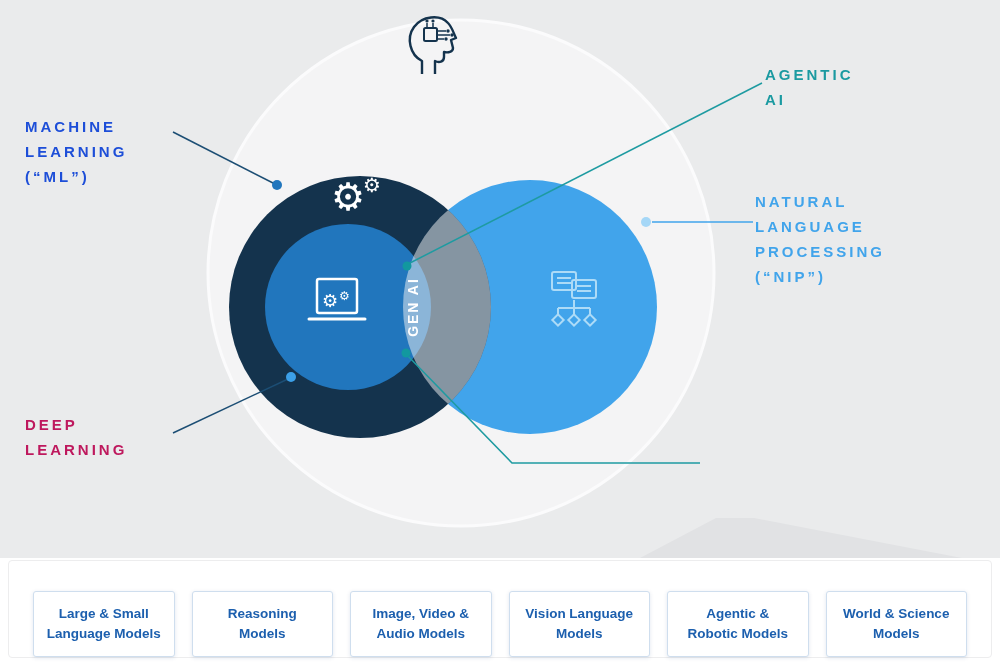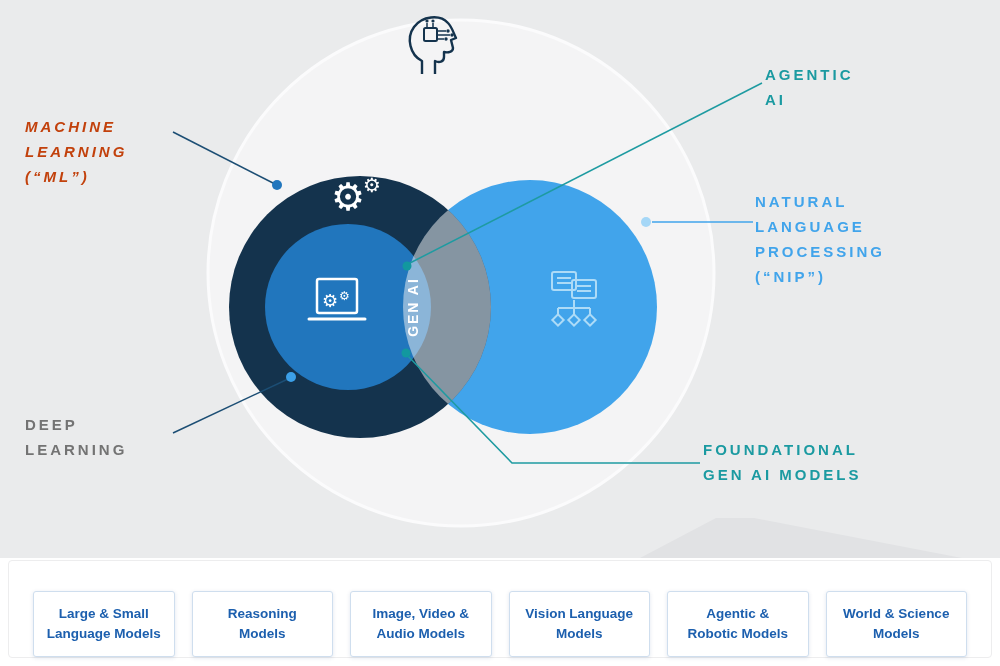--- a/index.html
+++ b/index.html
@@ -8,22 +8,22 @@
   .stage { position:relative; width:1000px; height:666px; overflow:hidden; background:#fff; }
 
   
   .venn-section { position:absolute; left:0; top:0; width:1000px; height:558px; background:#eaebec; }
   .venn-svg { position:absolute; left:0; top:0; }
 
   .label { position:absolute; font-weight:700; white-space:pre-line; text-align:left;
            letter-spacing:3px; font-size:15px; line-height:25px; }
   .ai-title { left:260px; top:80px; width:380px; font-size:20px; letter-spacing:5px;
               line-height:31px; color:#14334d; }
-  .ml-label { left:25px; top:114px; width:155px; color:#c2410c;font-style:italic; }
-  .dl-label { left:25px; top:412px; width:155px; color:#737373; }
+  .ml-label { left:25px; top:114px; width:155px; color:#1d4ed8; }
+  .dl-label { left:25px; top:412px; width:155px; color:#be185d; }
   .agentic-label { left:765px; top:62px; width:150px; color:#1b9aa1; }
   .nlp-label { left:755px; top:189px; width:165px; color:#41a4eb; }
   .foundational-label { left:703px; top:437px; width:230px; color:#1b9aa1; text-align:left; }
 
   .genai-label { position:absolute; left:413px; top:307px; width:90px; height:20px;
                  transform:translate(-50%,-50%) rotate(-90deg);
                  color:#ffffff; font-weight:700; font-size:14px; letter-spacing:2px;
                  text-align:center; line-height:20px; }
 
   .icon { position:absolute; }
@@ -121,22 +121,20 @@
 LEARNING
 (“ML”)</div>
     <div class="label dl-label">DEEP
 LEARNING</div>
     <div class="label agentic-label">AGENTIC
 AI</div>
     <div class="label nlp-label">NATURAL
 LANGUAGE
 PROCESSING
 (“NIP”)</div>
-    <div class="label foundational-label">FOUNDATIONAL
-GEN AI MODELS</div>
     <div class="genai-label">GEN AI</div>
 
   </section>
 
   <section class="models-section">
     <div class="models-panel">
       <div class="model-box">Large &amp; Small
 Language Models</div>
       <div class="model-box">Reasoning
 Models</div>

